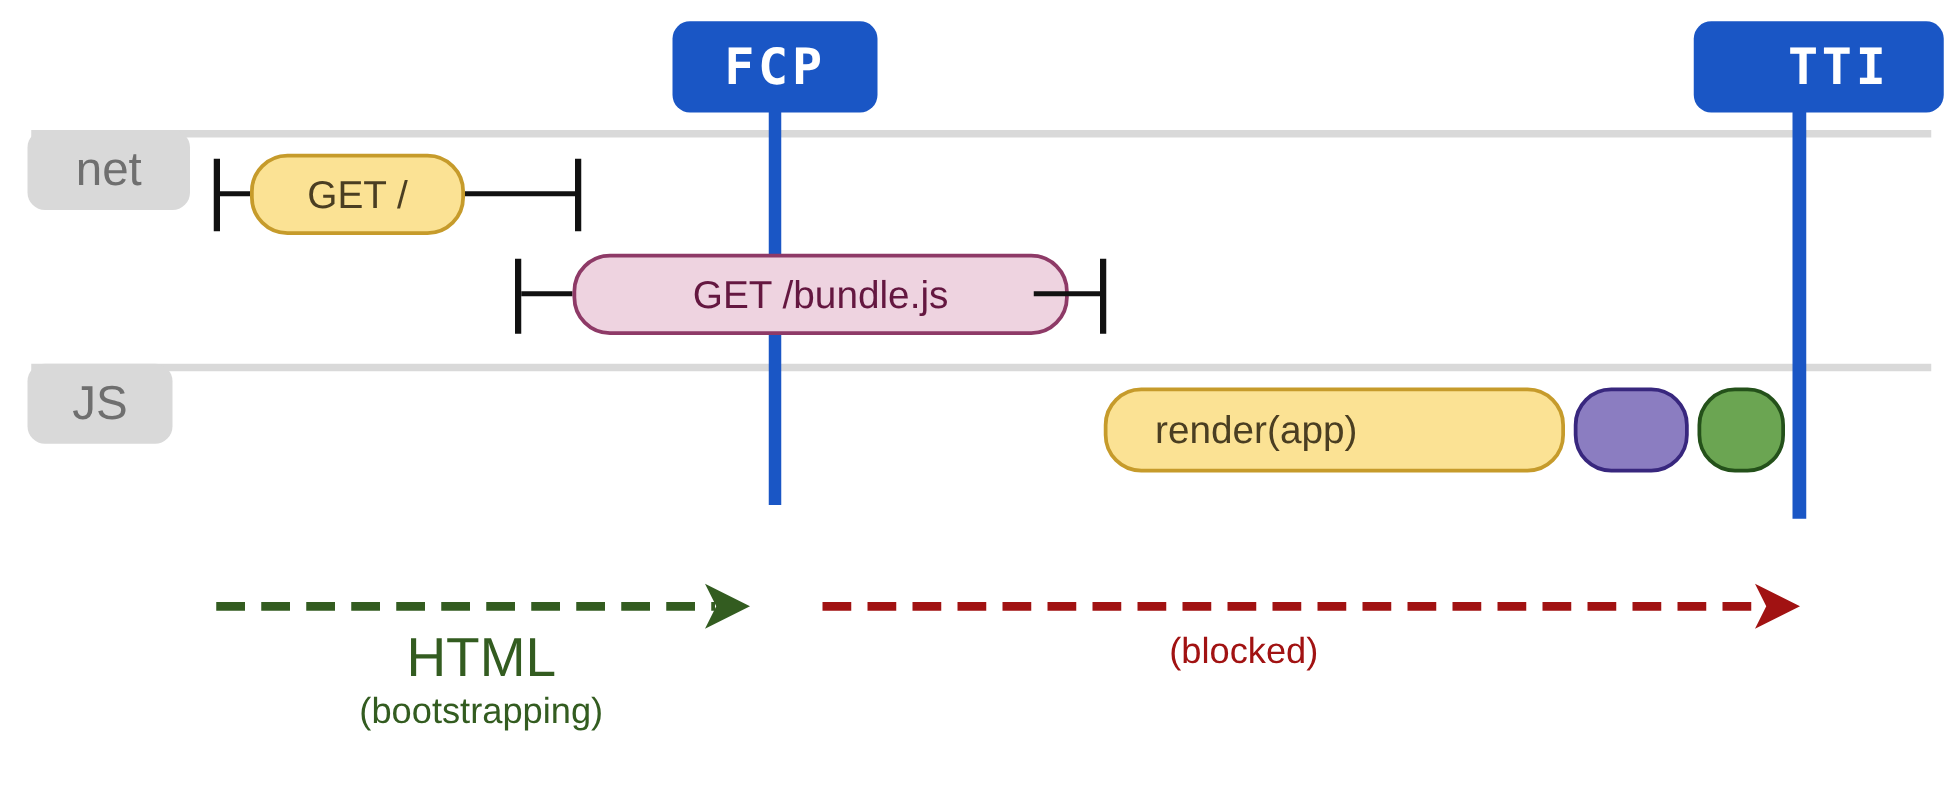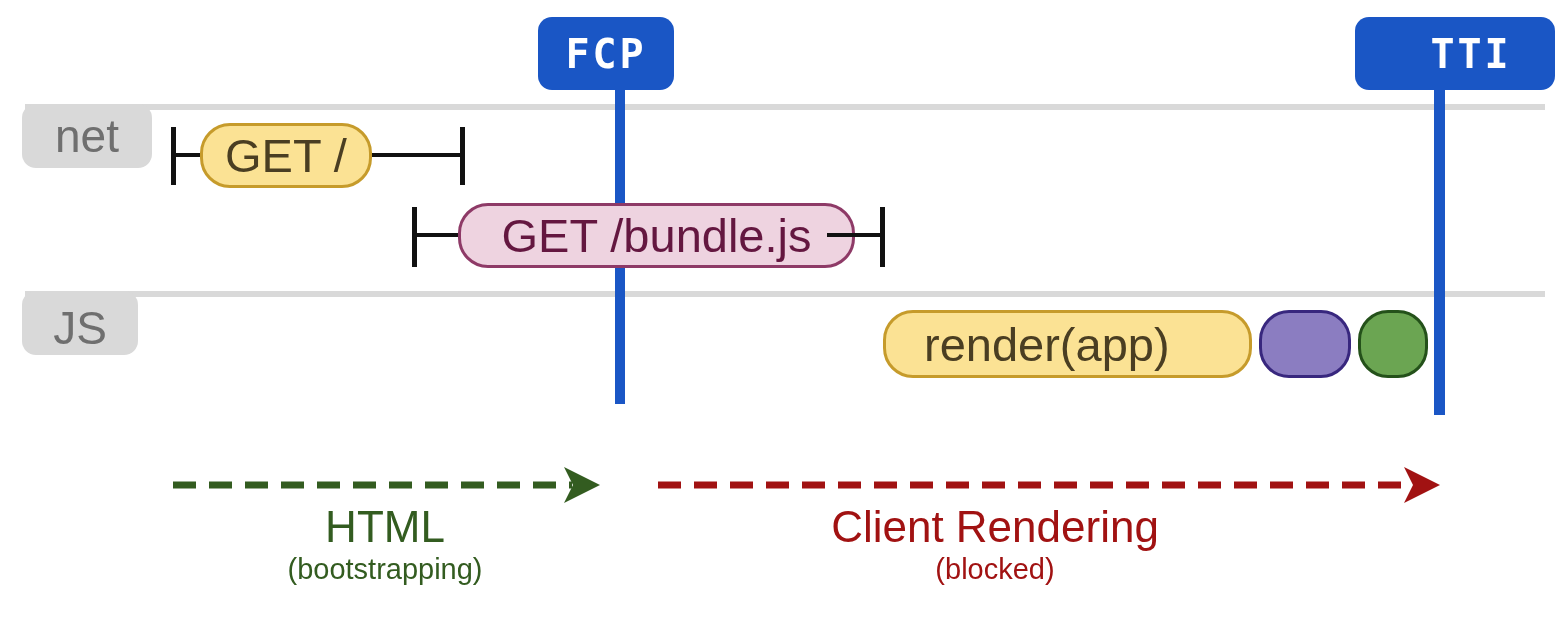--- a/index.html
+++ b/index.html
@@ -18,52 +18,52 @@
     position:absolute;left:25px;width:1520px;height:6px;
     background:var(--lane_gray);z-index:1;
   }
   .lane-line.net{top:104px;}
   .lane-line.js{top:291px;}
   
   .lane-label{
     position:absolute;background:var(--lane_gray);
     border-radius:14px;z-index:2;
     display:flex;align-items:center;justify-content:center;
-    color:var(--label_text);font-size:46px;
+    color:var(--label_text);font-size:38px;
   }
   .lane-label.net{left:22px;top:104px;width:130px;height:64px;}
-  .lane-label.js{left:22px;top:291px;width:116px;height:64px;align-items:flex-end;}
+  .lane-label.js{left:22px;top:291px;width:116px;height:64px;}
   
   .marker-badge{
     position:absolute;top:17px;height:73px;border-radius:14px;
     background:var(--marker_blue);z-index:4;
     display:flex;align-items:center;justify-content:center;
     color:#ffffff;font-family:"DejaVu Sans Mono", monospace;
     font-weight:bold;font-size:40px;letter-spacing:3px;
   }
-  .marker-badge.fcp{left:538px;width:136px;}
+  .marker-badge.fcp{left:538px;width:164px;}
   .marker-badge.tti{left:1355px;width:168px;padding-left:32px;}
   
   .marker-line{
     position:absolute;background:var(--marker_blue);z-index:2;
   }
   .marker-line.fcp{left:615px;top:88px;width:10px;height:316px;}
   .marker-line.tti{left:1434px;top:88px;width:11px;height:327px;}
   
   .whisker-bar{
     position:absolute;width:5px;background:var(--whisker_black);z-index:3;
   }
   .whisker-link{
     position:absolute;height:4px;background:var(--whisker_black);z-index:3;
   }
   
   .task-box{
     position:absolute;z-index:3;box-sizing:border-box;
     display:flex;align-items:center;justify-content:center;
-    font-size:47px;
+    font-size:31px;
     border-radius:30px;
   }
   .task-box.get-root{
     left:200px;top:123px;width:172px;height:65px;
     background:var(--task_yellow_fill);border:3px solid var(--task_yellow_border);
     color:var(--task_yellow_text);
   }
   .task-box.get-bundle{
     left:458px;top:203px;width:397px;height:65px;
     background:var(--request_pink_fill);border:3px solid var(--request_pink_border);
@@ -146,17 +146,16 @@
     <polygon points="600,485 564,467 573,485 564,503" fill="#335c20"></polygon>
     <line x1="658" y1="485" x2="1410" y2="485" stroke-width="7" stroke-dasharray="23 13" stroke="#a11212"></line>
     <polygon points="1440,485 1404,467 1413,485 1404,503" fill="#a11212"></polygon>
   </svg>
 
   <div class="phase-label html">
     <div class="title">HTML</div>
     <div class="subtitle">(bootstrapping)</div>
   </div>
   <div class="phase-label client">
-    <div class="title">Client Rendering</div>
     <div class="subtitle">(blocked)</div>
   </div>
 
 </div>
 
 </body></html>

